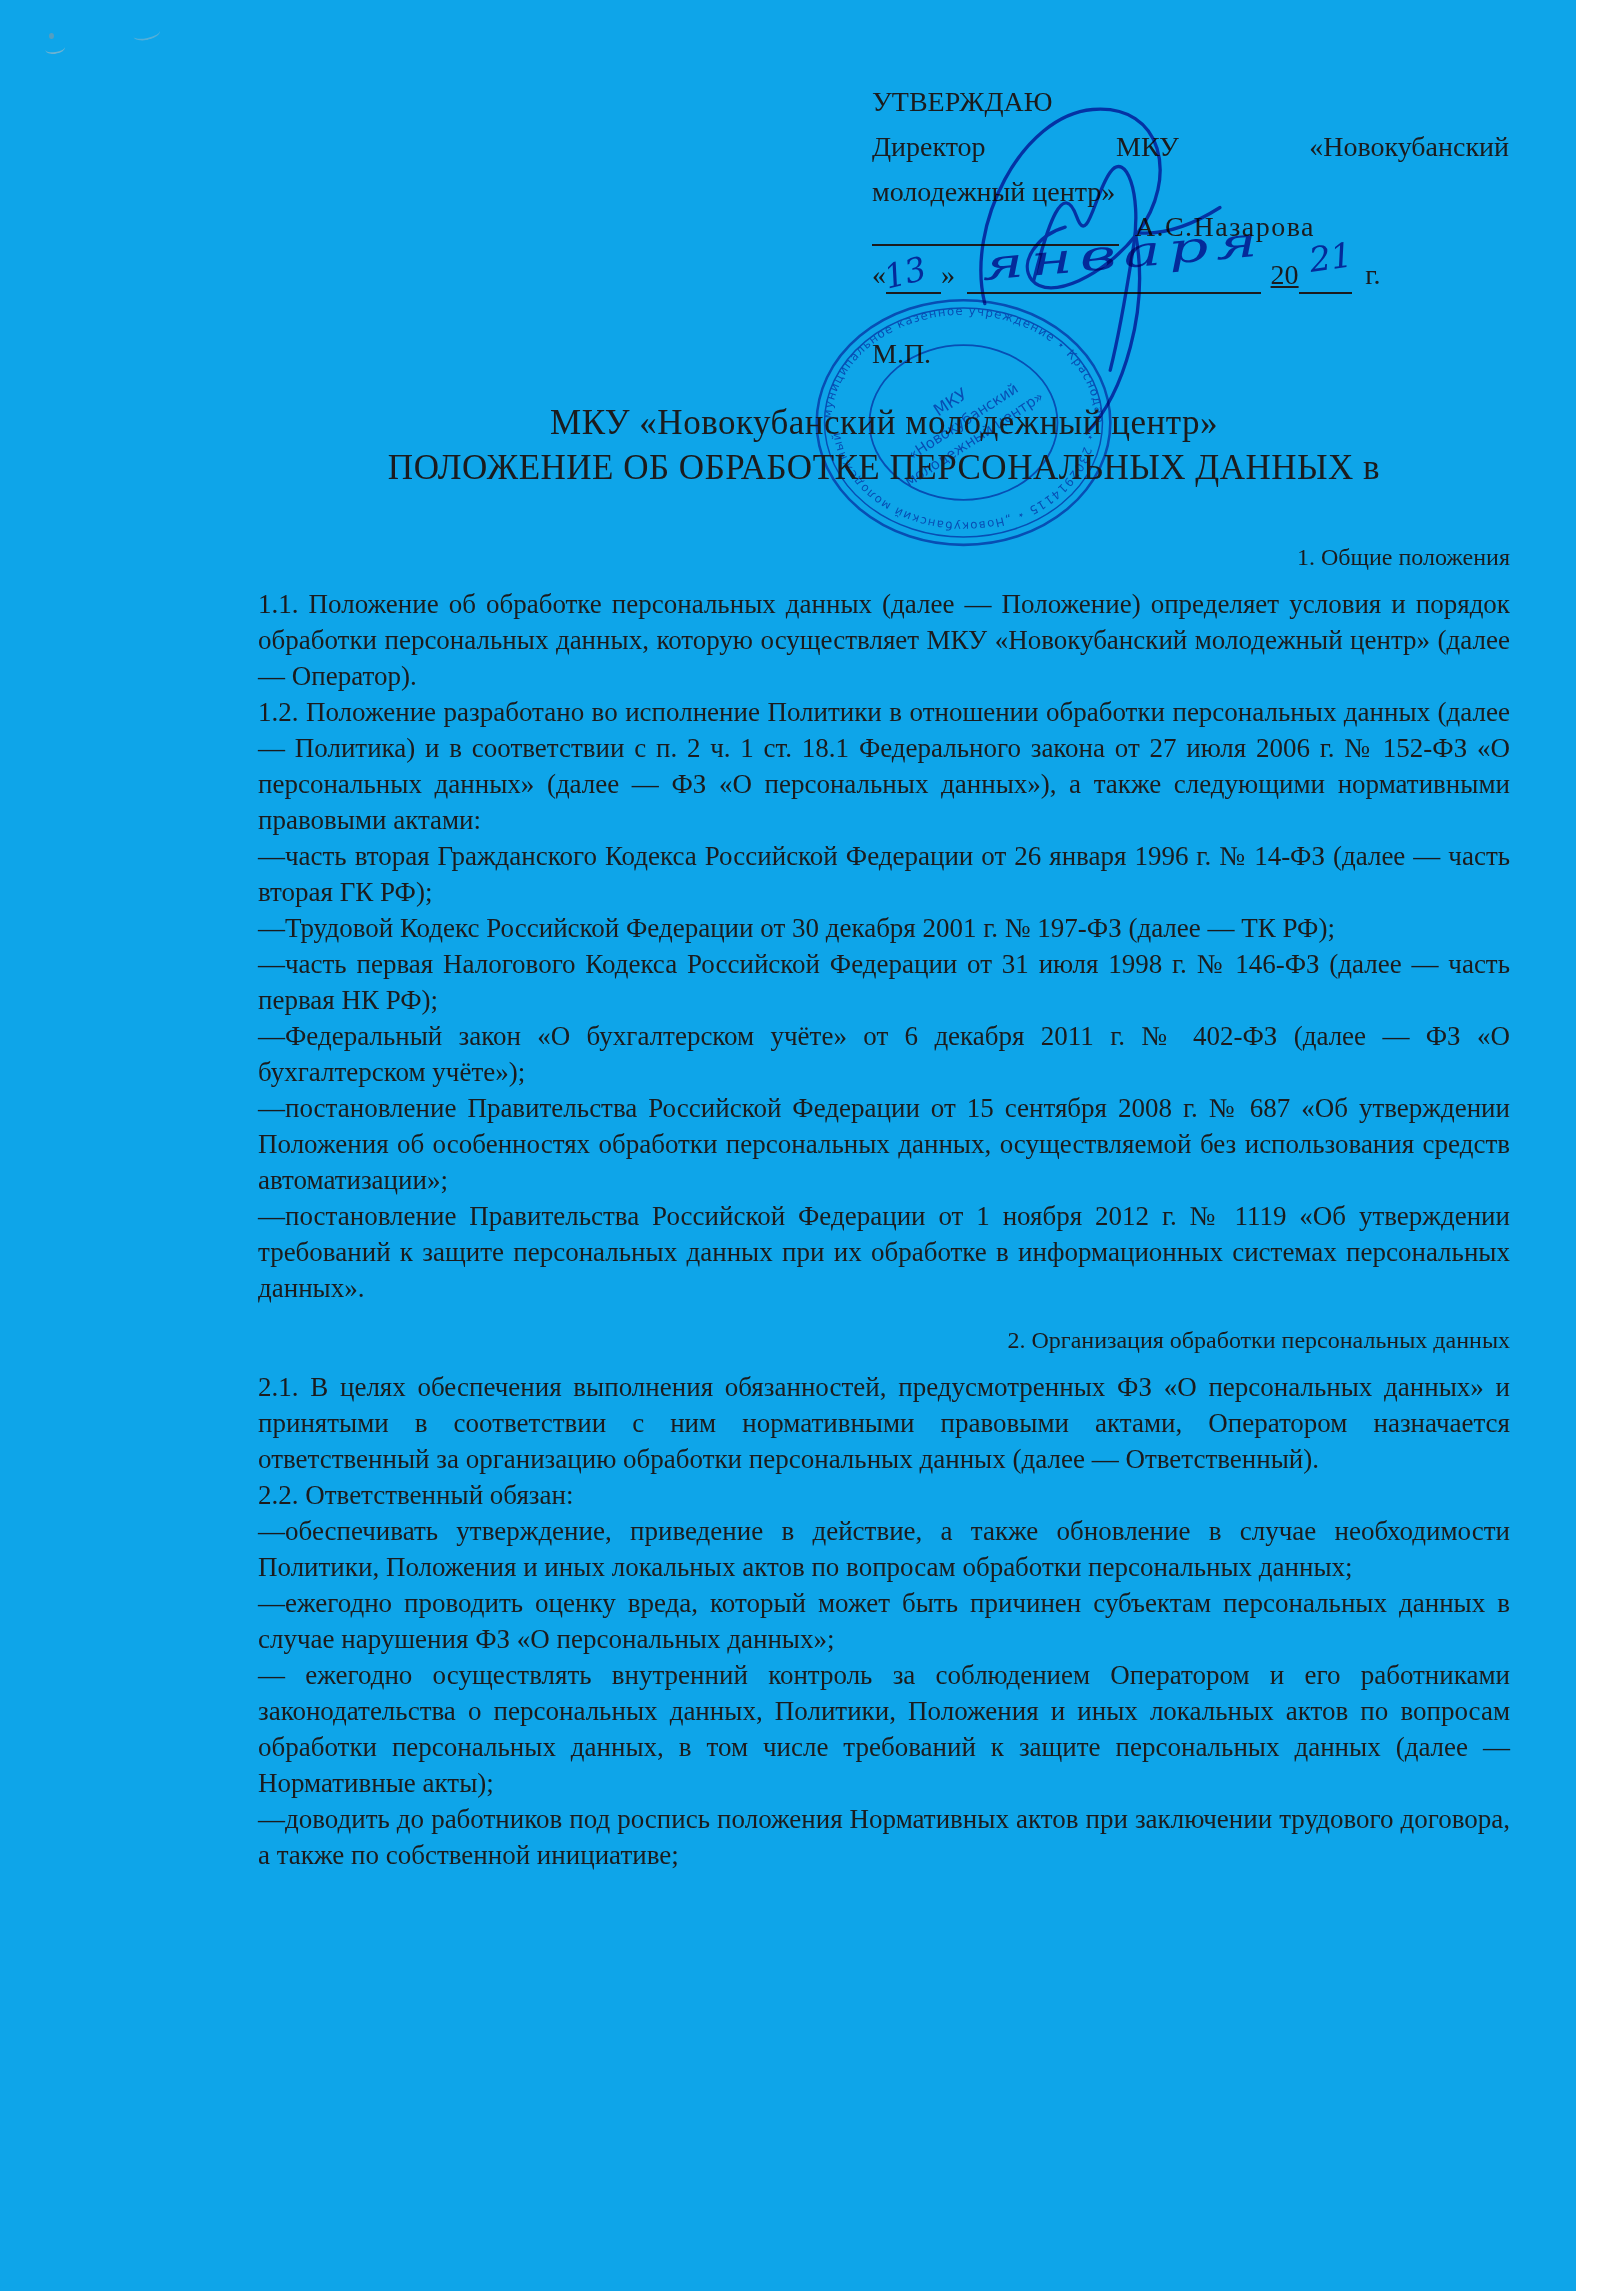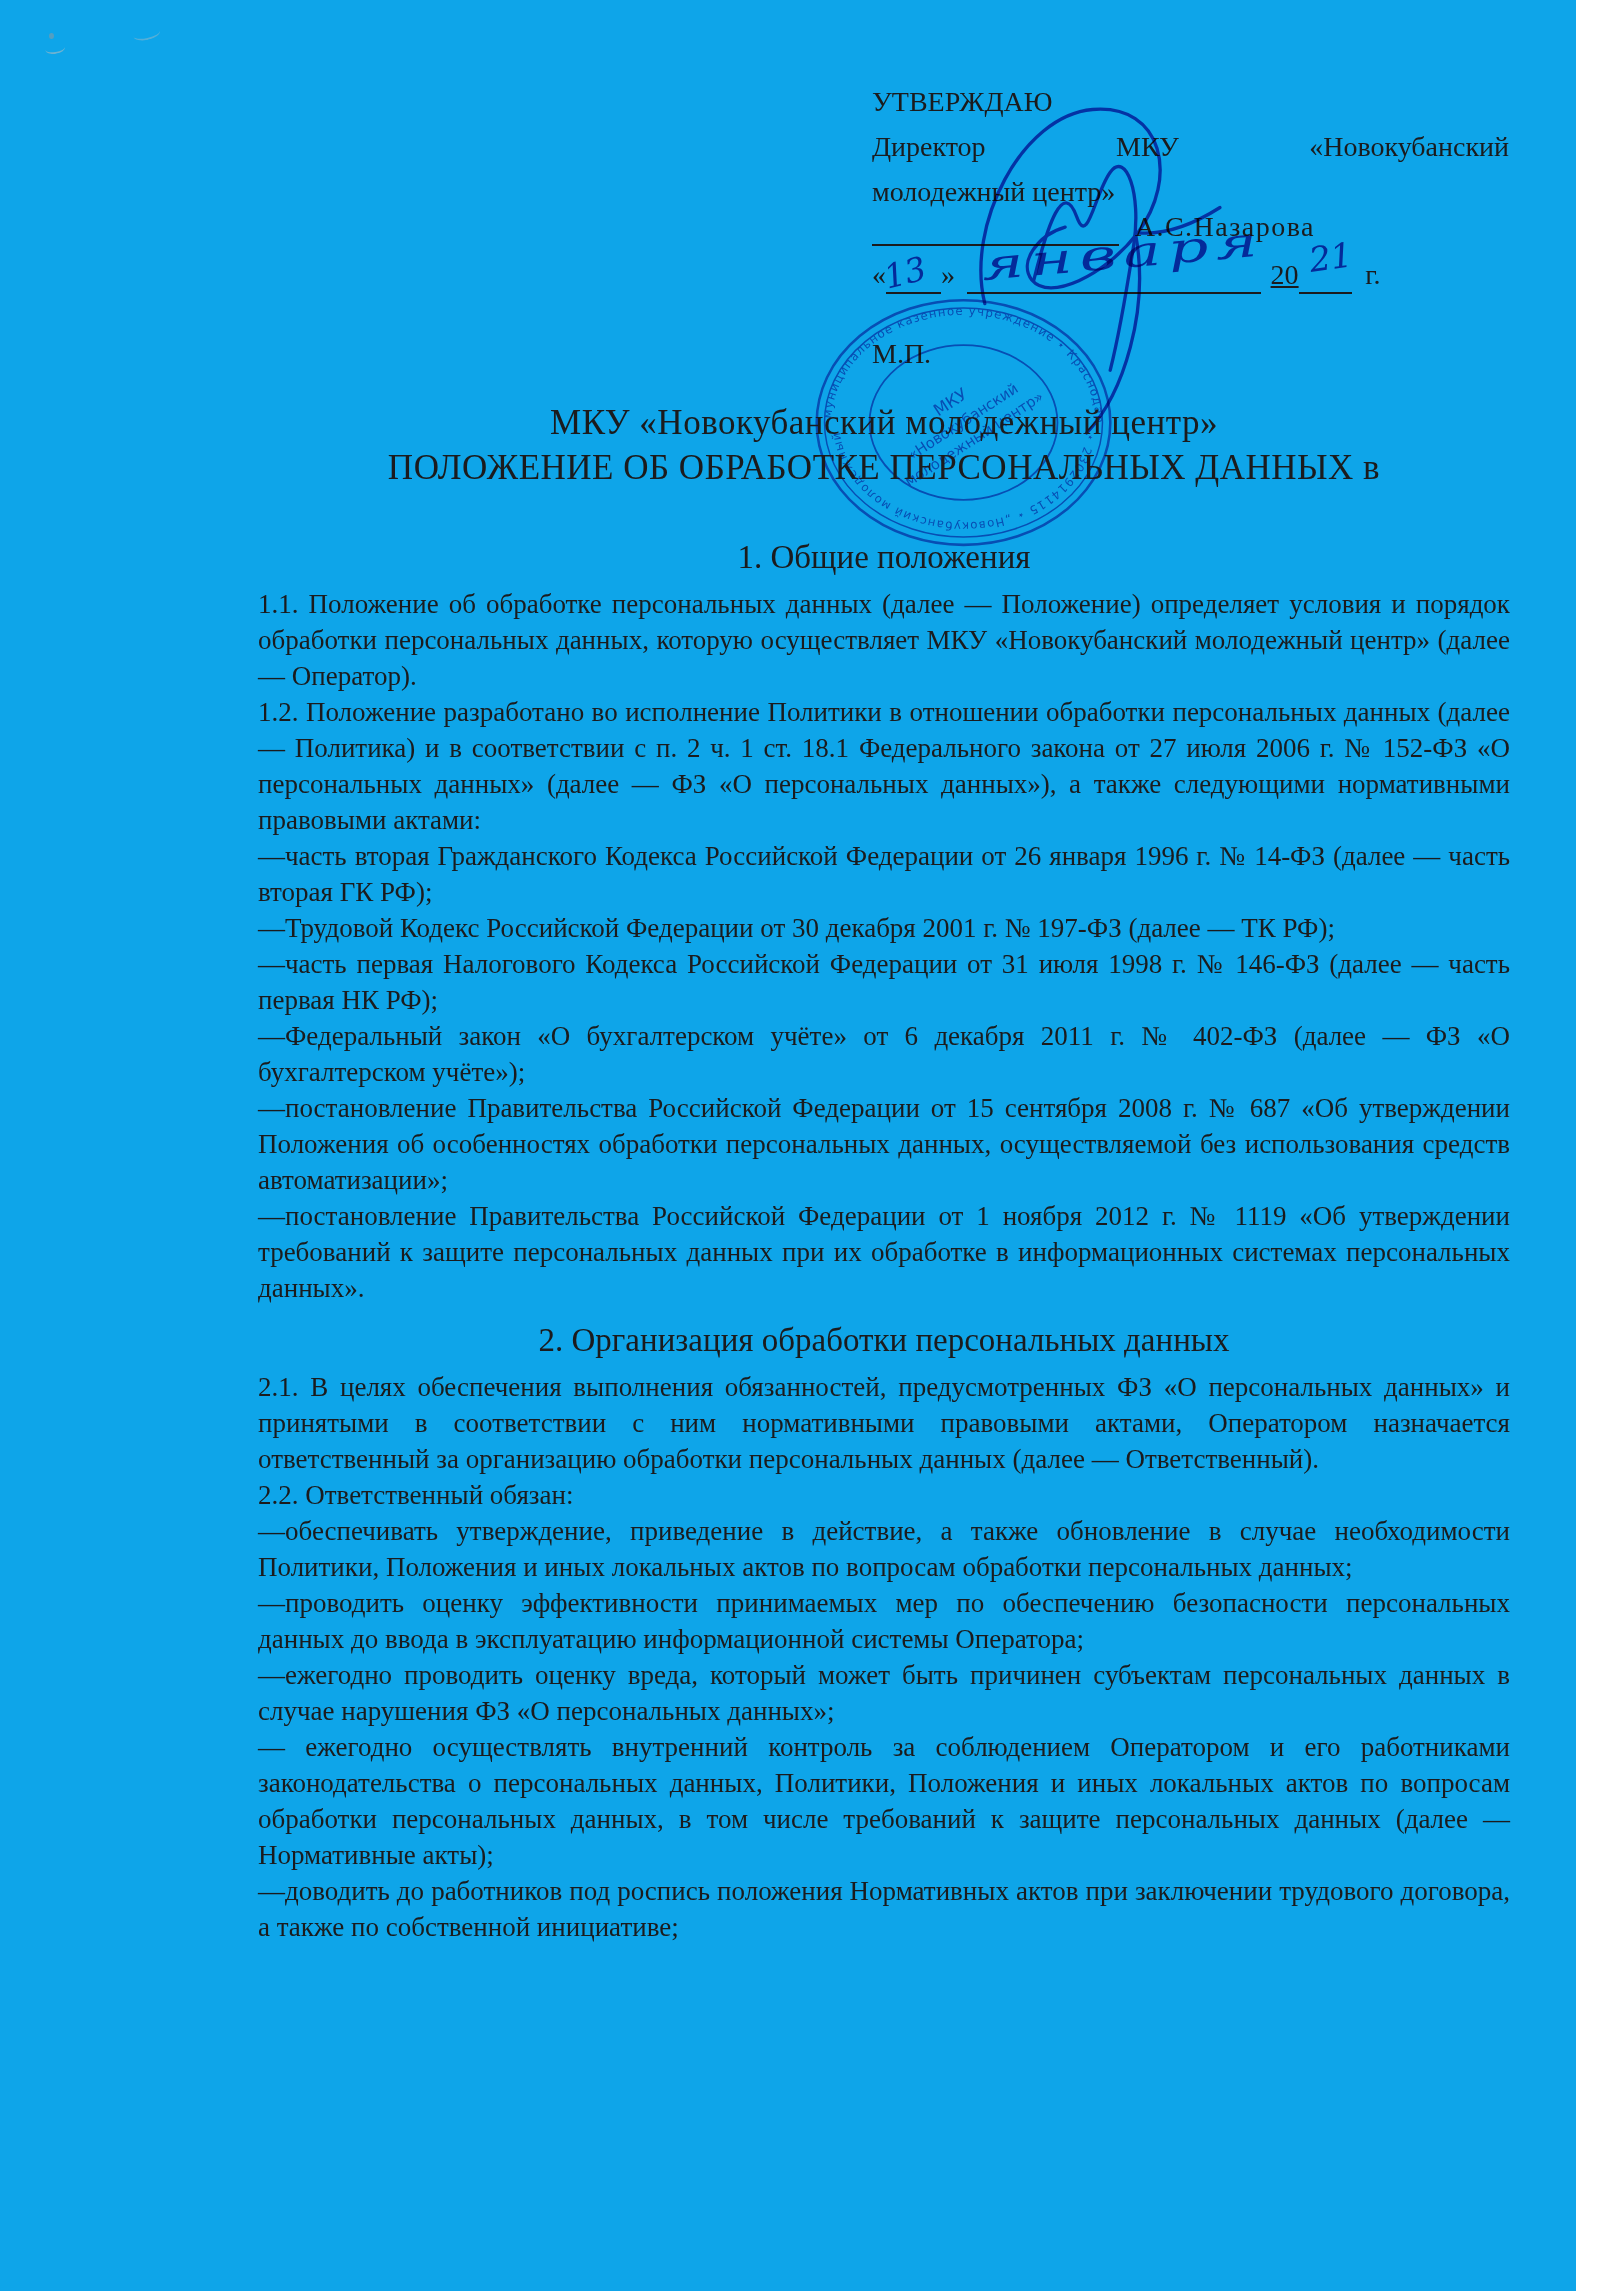--- a/index.html
+++ b/index.html
@@ -44,21 +44,21 @@
   .stamp-svg { position:absolute; left:802px; top:292px; mix-blend-mode:multiply; opacity:.8; }
   .stamp-svg text { font-family:"DejaVu Sans",sans-serif; }
 
   
   .doc-title { position:absolute; left:258px; top:400px; width:1252px; text-align:center;
                font-size:35px; line-height:45px; letter-spacing:0.5px; }
 
   
   .doc-body { position:absolute; left:258px; top:535px; width:1252px;
               font-size:27px; line-height:36px; text-align:justify; }
-  .doc-body h2 { font-size:33px; line-height:45px; font-weight:normal; text-align:center; margin:0 0 5.9px 0; }
+  .doc-body h2 { font-size:24px; line-height:45px; font-weight:normal; text-align:right; margin:0 0 5.9px 0; }
   .doc-body h2.mt { margin-top:11.8px; }
   .doc-body p { margin:0; }
 </style>
 </head>
 <body>
 
 <div class="page">
 
   <div class="speck speck-a"></div>
   <div class="speck speck-b"></div>
@@ -129,20 +129,19 @@
       <p>—часть вторая Гражданского Кодекса Российской Федерации от 26 января 1996 г. № 14-ФЗ (далее — часть вторая ГК РФ);</p>
       <p>—Трудовой Кодекс Российской Федерации от 30 декабря 2001 г. № 197-ФЗ (далее — ТК РФ);</p>
       <p>—часть первая Налогового Кодекса Российской Федерации от 31 июля 1998 г. № 146-ФЗ (далее — часть первая НК РФ);</p>
       <p>—Федеральный закон «О бухгалтерском учёте» от 6 декабря 2011 г. № 402-ФЗ (далее — ФЗ «О бухгалтерском учёте»);</p>
       <p>—постановление Правительства Российской Федерации от 15 сентября 2008 г. № 687 «Об утверждении Положения об особенностях обработки персональных данных, осуществляемой без использования средств автоматизации»;</p>
       <p>—постановление Правительства Российской Федерации от 1 ноября 2012 г. № 1119 «Об утверждении требований к защите персональных данных при их обработке в информационных системах персональных данных».</p>
       <h2 class="section mt">2. Организация обработки персональных данных</h2>
       <p>2.1. В целях обеспечения выполнения обязанностей, предусмотренных ФЗ «О персональных данных» и принятыми в соответствии с ним нормативными правовыми актами, Оператором назначается ответственный за организацию обработки персональных данных (далее — Ответственный).</p>
       <p>2.2. Ответственный обязан:</p>
       <p>—обеспечивать утверждение, приведение в действие, а также обновление в случае необходимости Политики, Положения и иных локальных актов по вопросам обработки персональных данных;</p>
-      <p>—проводить оценку эффективности принимаемых мер по обеспечению безопасности персональных данных до ввода в эксплуатацию информационной системы Оператора;</p>
       <p>—ежегодно проводить оценку вреда, который может быть причинен субъектам персональных данных в случае нарушения ФЗ «О персональных данных»;</p>
       <p>— ежегодно осуществлять внутренний контроль за соблюдением Оператором и его работниками законодательства о персональных данных, Политики, Положения и иных локальных актов по вопросам обработки персональных данных, в том числе требований к защите персональных данных (далее — Нормативные акты);</p>
       <p>—доводить до работников под роспись положения Нормативных актов при заключении трудового договора, а также по собственной инициативе;</p>
     </div>
 
 </div>
 
 
 </body></html>

